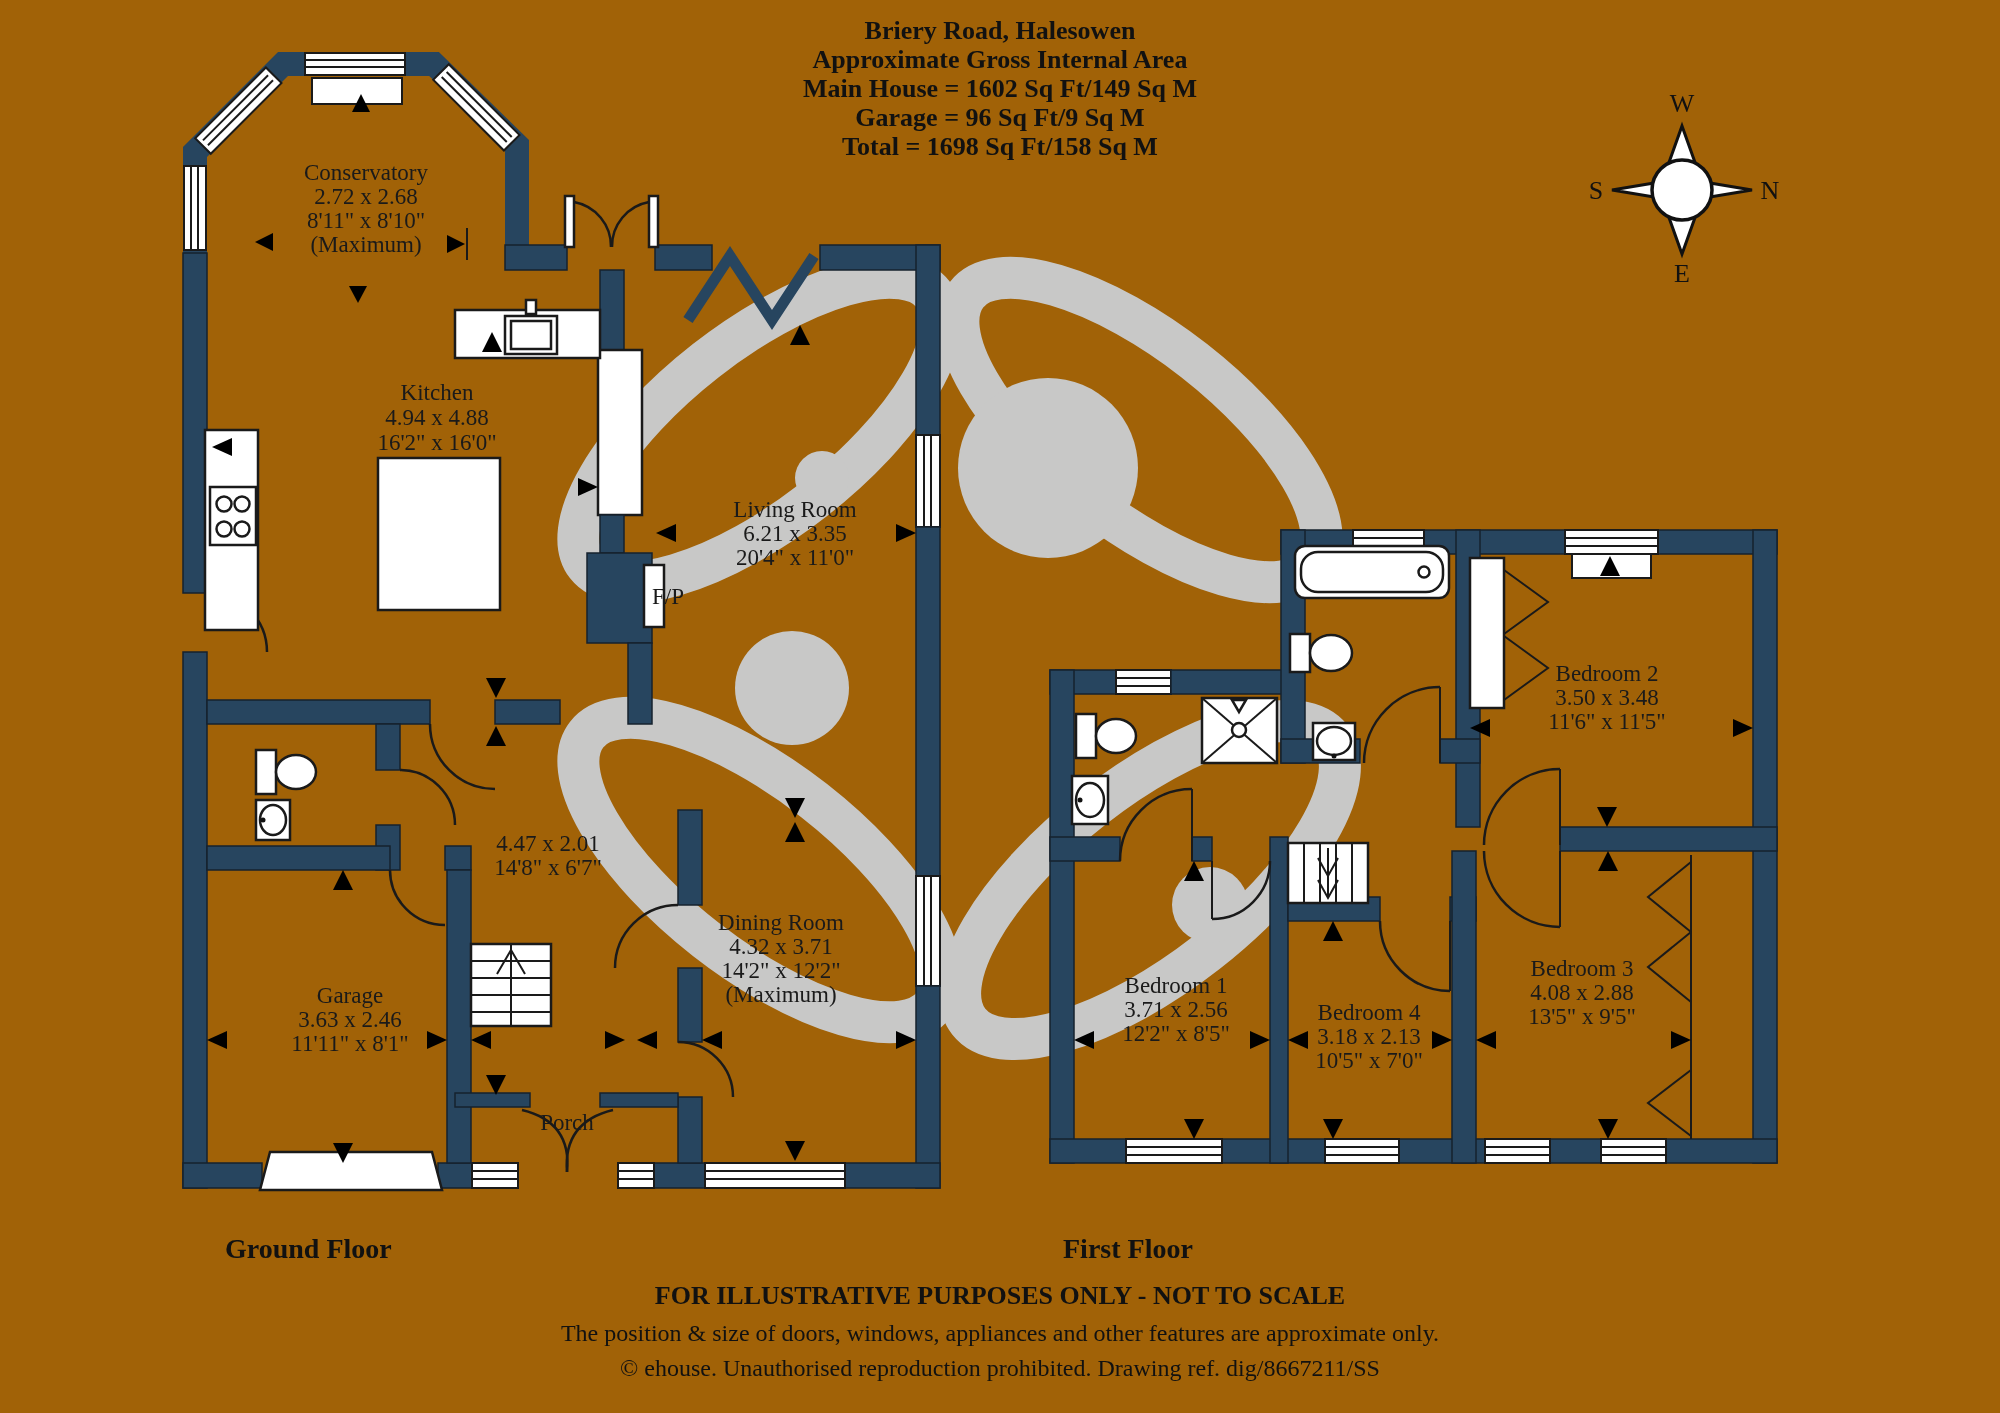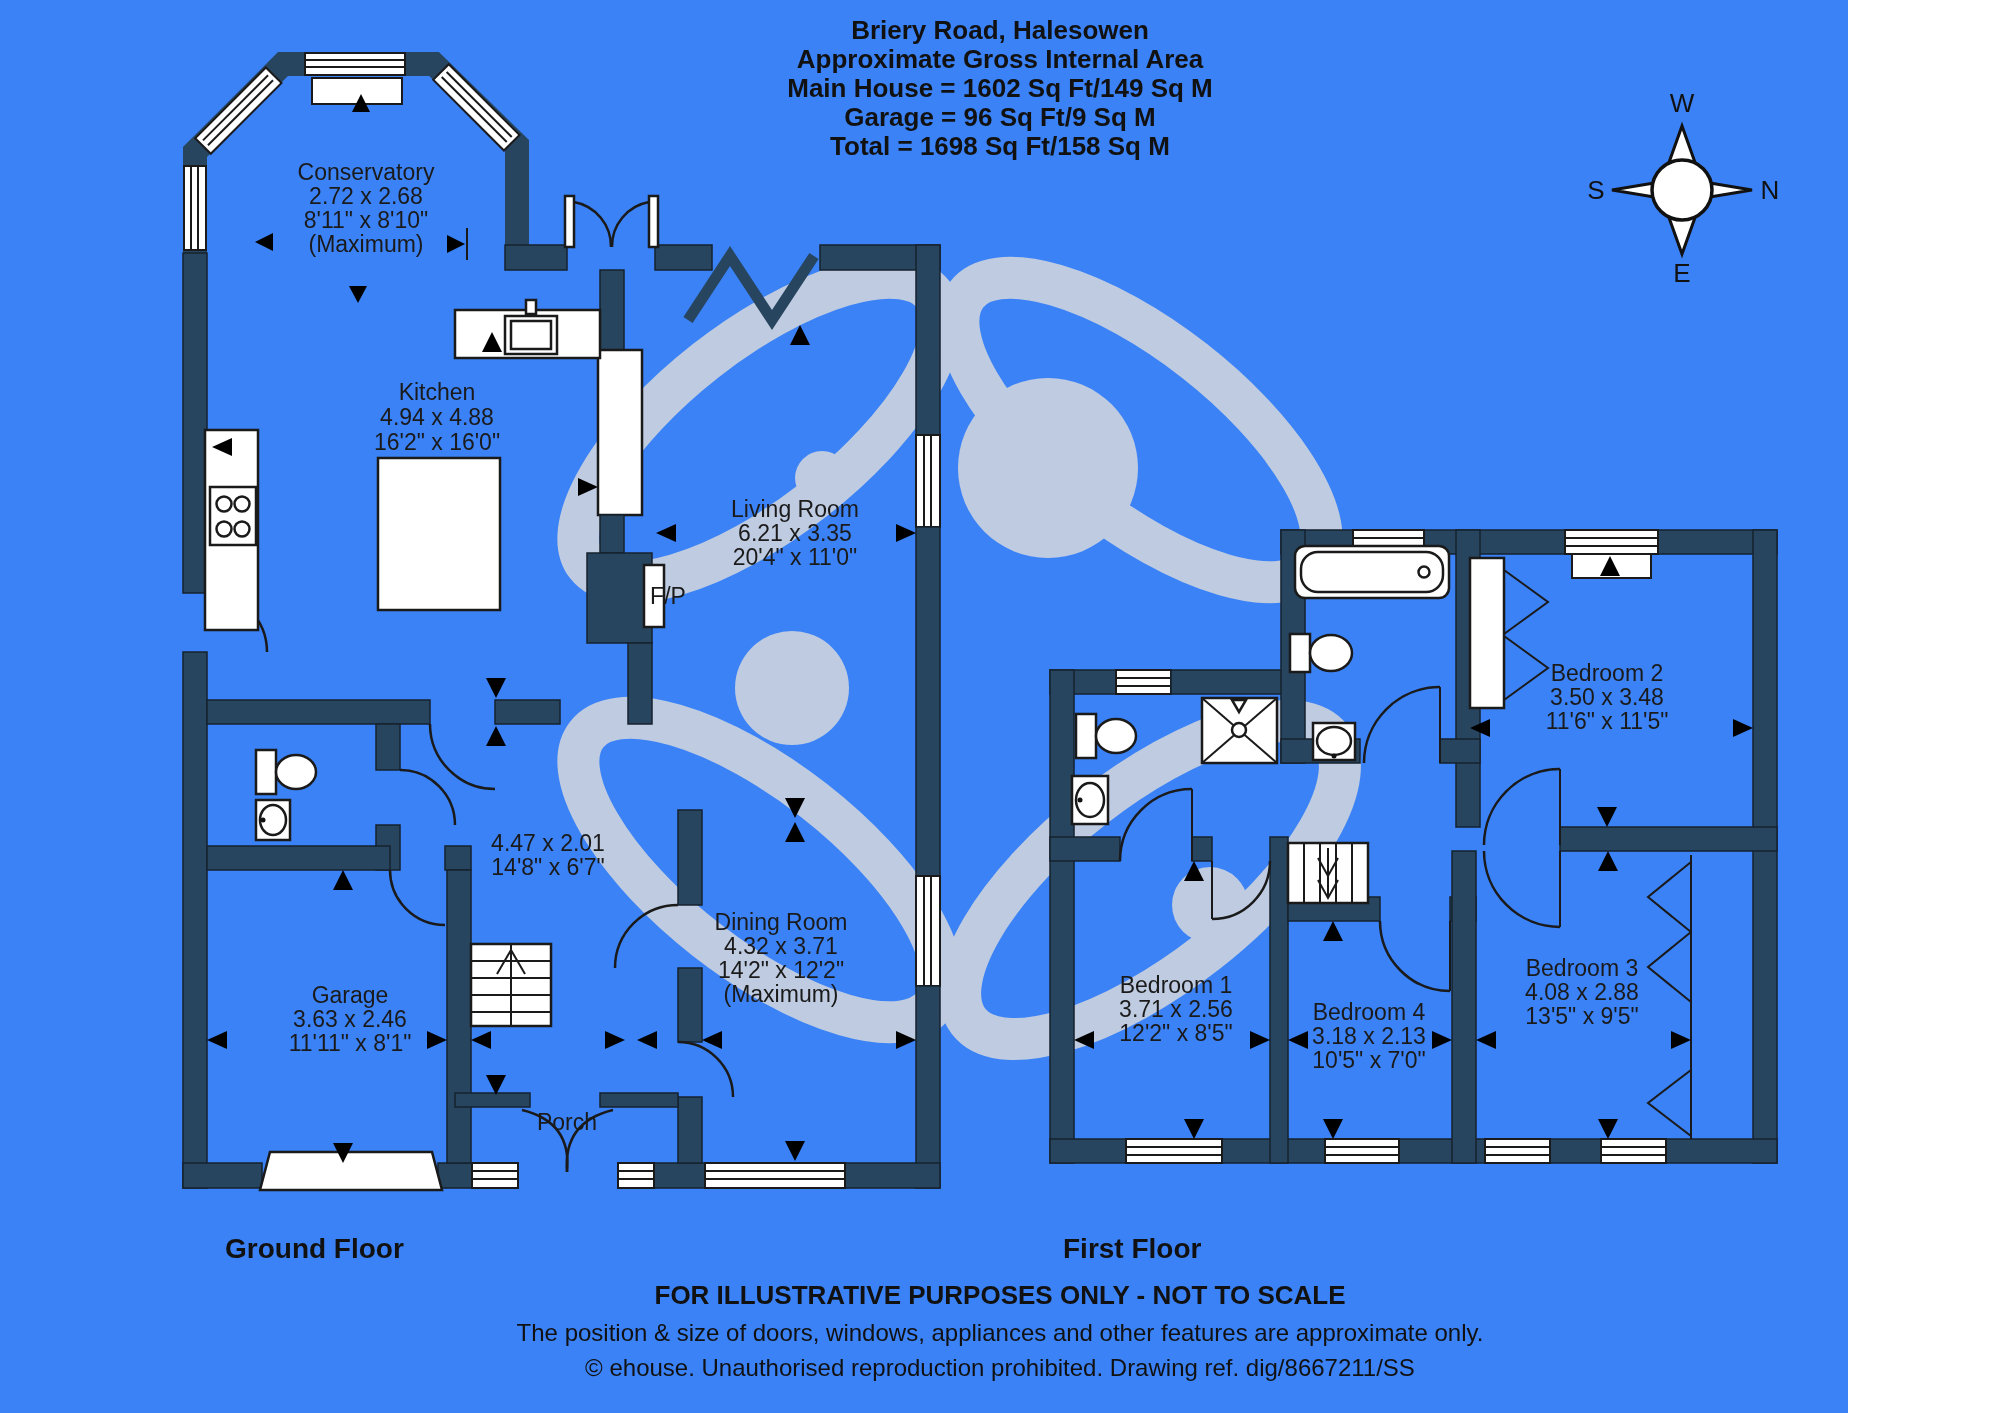--- a/index.html
+++ b/index.html
@@ -1,16 +1,16 @@
 <!DOCTYPE html>
 <html><head>
 <meta charset="utf-8">
 <style>
   html,body{margin:0;padding:0;background:#ffffff;}
-  .page{position:relative;width:1848px;height:1413px;background:#3b82f6;font-family:Liberation Sans, sans-serif;}
+  .page{position:relative;width:2000px;height:1413px;background:#a16207;font-family:Liberation Serif, serif;}
   svg{display:block;}
   .wall{fill:#27455f;stroke:#16222e;stroke-width:1.5;}
   .win{fill:#ffffff;stroke:#1a1a1a;stroke-width:2;}
   .fix{fill:#ffffff;stroke:#1a1a1a;stroke-width:2.5;}
   .ln{stroke:#1a1a1a;stroke-width:2;fill:none;}
   .door{stroke:#1a1a1a;stroke-width:2.5;fill:none;}
   .arrow{fill:#000000;}
   .wm{fill:#cdd4de;}
   .wmo{fill:none;stroke:#cdd4de;stroke-width:42;}
   .lbl{font-size:23px;fill:#1a1a1a;text-anchor:middle;}

